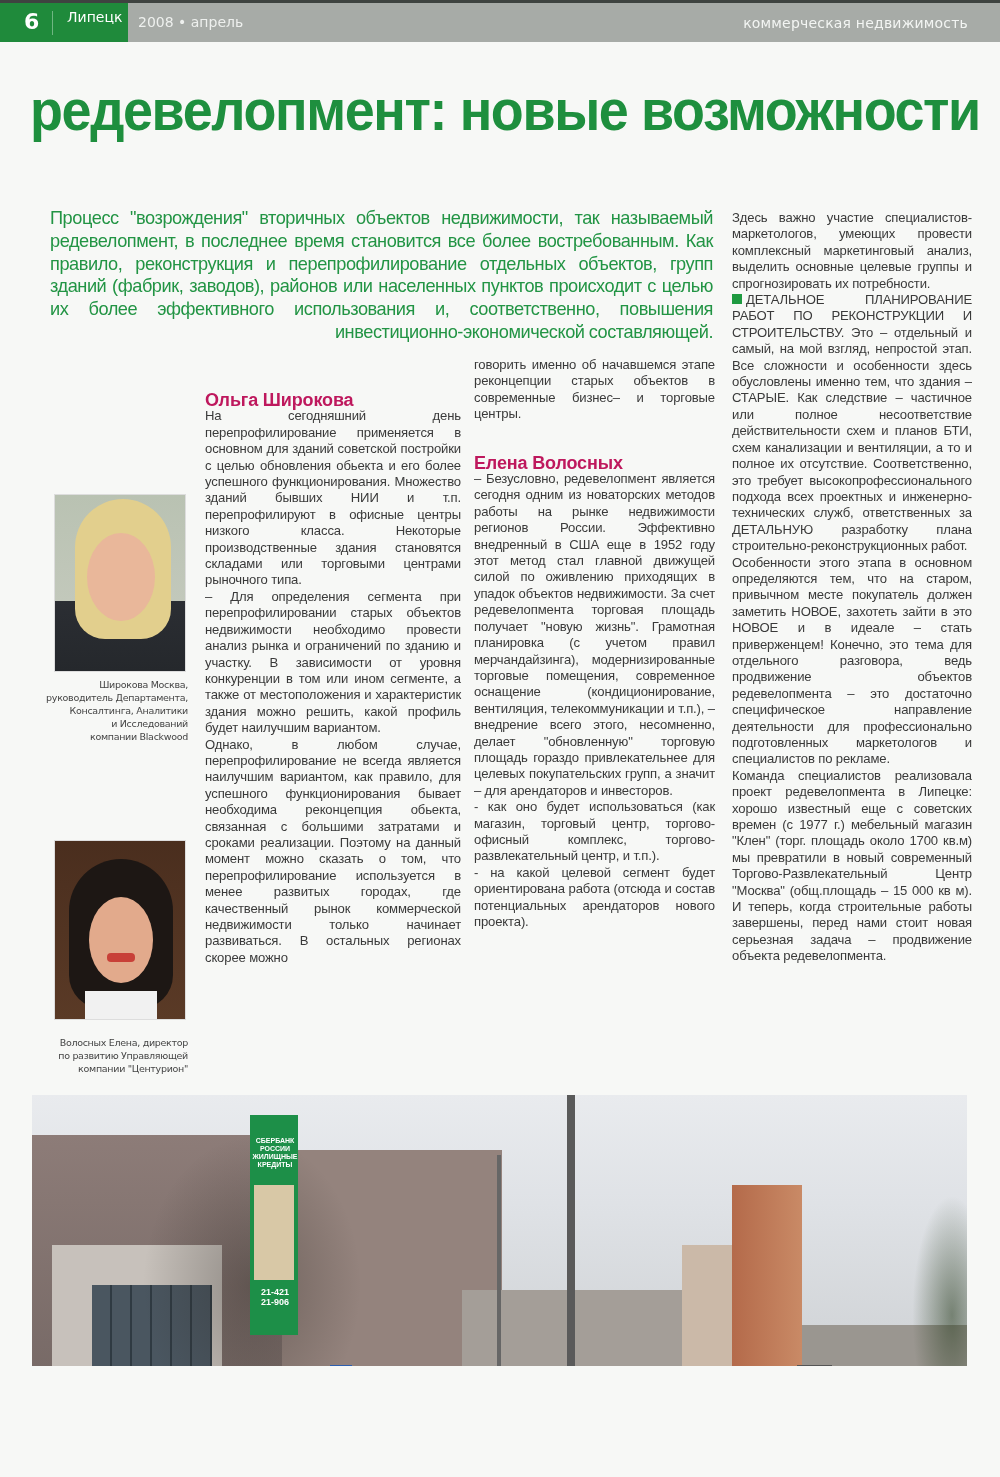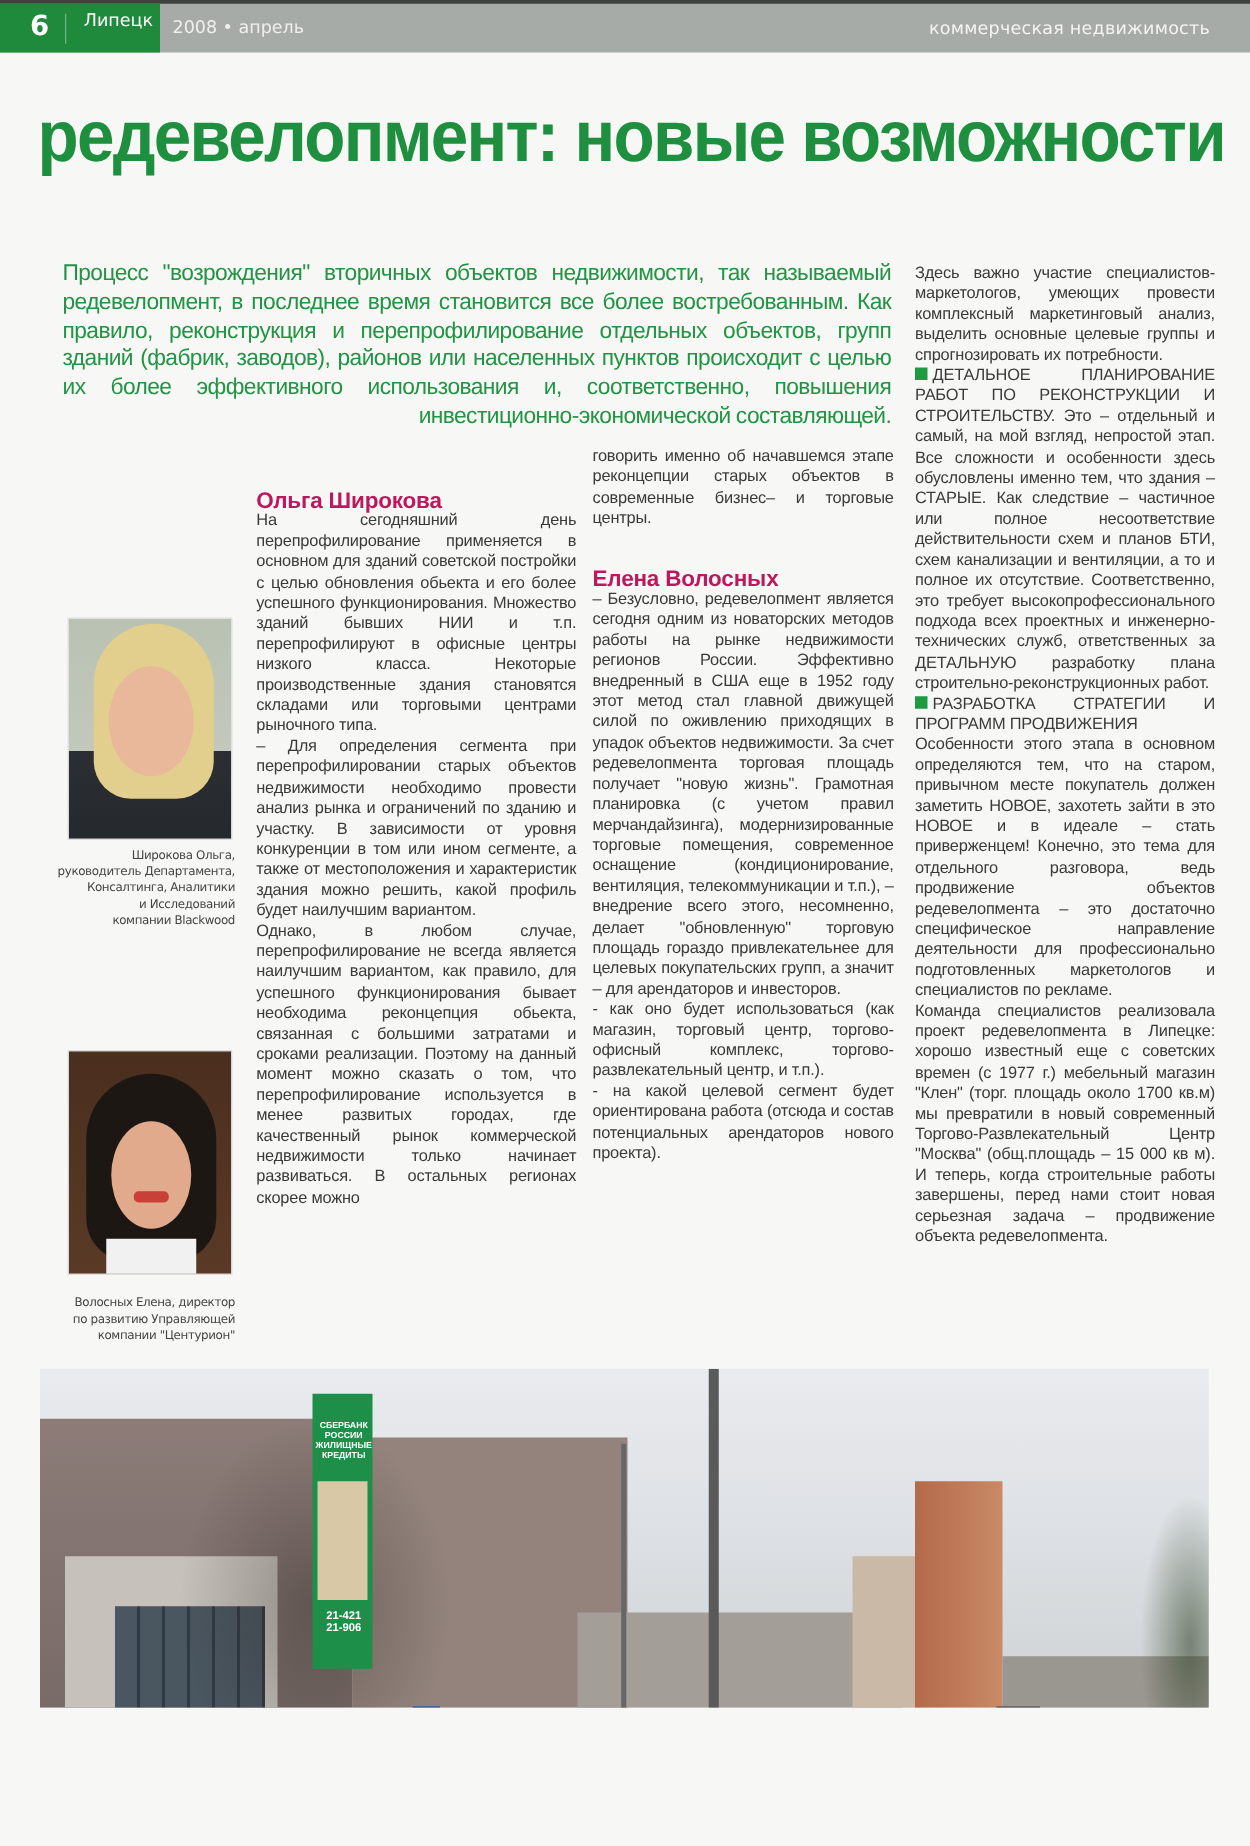--- a/index.html
+++ b/index.html
@@ -86,21 +86,21 @@
 
 <h1 class="title">редевелопмент: новые возможности</h1>
 
 <p class="lead">Процесс "возрождения" вторичных объектов недвижимости, так называемый редевелопмент, в последнее время становится все более востребованным. Как правило, реконструкция и перепрофилирование отдельных объектов, групп зданий (фабрик, заводов), районов или населенных пунктов происходит с целью их более эффективного использования и, соответственно, повышения инвестиционно-экономической составляющей.</p>
 
 <div class="portrait portrait1">
   <div class="face hair1"></div>
   <div class="face face1"></div>
 </div>
 <div class="caption caption1">
-  <div>Широкова Ольга,</div>
+  <div>Широкова Москва,</div>
   <div>руководитель Департамента,</div>
   <div>Консалтинга, Аналитики</div>
   <div>и Исследований</div>
   <div>компании Blackwood</div>
 </div>
 
 <div class="portrait portrait2">
   <div class="face hair2"></div>
   <div class="face face2"></div>
   <div class="lips2"></div>
@@ -125,21 +125,20 @@
   <div class="gap"></div>
   <p class="speaker">Елена Волосных</p>
   <p>– Безусловно, редевелопмент является сегодня одним из новаторских методов работы на рынке недвижимости регионов России. Эффективно внедренный в США еще в 1952 году этот метод стал главной движущей силой по оживлению приходящих в упадок объектов недвижимости. За счет редевелопмента торговая площадь получает "новую жизнь". Грамотная планировка (с учетом правил мерчандайзинга), модернизированные торговые помещения, современное оснащение (кондиционирование, вентиляция, телекоммуникации и т.п.), – внедрение всего этого, несомненно, делает "обновленную" торговую площадь гораздо привлекательнее для целевых покупательских групп, а значит – для арендаторов и инвесторов.</p>
   <p>- как оно будет использоваться (как магазин, торговый центр, торгово-офисный комплекс, торгово-развлекательный центр, и т.п.).</p>
   <p>- на какой целевой сегмент будет ориентирована работа (отсюда и состав потенциальных арендаторов нового проекта).</p>
 </div>
 
 <div class="col col3">
   <p>Здесь важно участие специалистов-маркетологов, умеющих провести комплексный маркетинговый анализ, выделить основные целевые группы и спрогнозировать их потребности.</p>
   <p><span class="bullet-sq"></span><span>ДЕТАЛЬНОЕ ПЛАНИРОВАНИЕ РАБОТ ПО РЕКОНСТРУКЦИИ И СТРОИТЕЛЬСТВУ.</span><span> Это – отдельный и самый, на мой взгляд, непростой этап. Все сложности и особенности здесь обусловлены именно тем, что здания – СТАРЫЕ. Как следствие – частичное или полное несоответствие действительности схем и планов БТИ, схем канализации и вентиляции, а то и полное их отсутствие. Соответственно, это требует высокопрофессионального подхода всех проектных и инженерно-технических служб, ответственных за ДЕТАЛЬНУЮ разработку плана строительно-реконструкционных работ.</span></p>
-  <p><span class="bullet-sq"></span><span>РАЗРАБОТКА СТРАТЕГИИ И ПРОГРАММ ПРОДВИЖЕНИЯ</span></p>
   <p>Особенности этого этапа в основном определяются тем, что на старом, привычном месте покупатель должен заметить НОВОЕ, захотеть зайти в это НОВОЕ и в идеале – стать приверженцем! Конечно, это тема для отдельного разговора, ведь продвижение объектов редевелопмента – это достаточно специфическое направление деятельности для профессионально подготовленных маркетологов и специалистов по рекламе.</p>
   <p>Команда специалистов реализовала проект редевелопмента в Липецке: хорошо известный еще с советских времен (с 1977 г.) мебельный магазин "Клен" (торг. площадь около 1700 кв.м) мы превратили в новый современный Торгово-Развлекательный Центр "Москва" (общ.площадь – 15 000 кв м). И теперь, когда строительные работы завершены, перед нами стоит новая серьезная задача – продвижение объекта редевелопмента.</p>
 </div>
 
 <div class="photo">
   <div class="bldg b-left"></div>
   <div class="bldg b-left2"></div>
   <div class="bldg b-glass"></div>
   <div class="bldg b-mid"></div>
   <div class="bldg b-center"></div>

